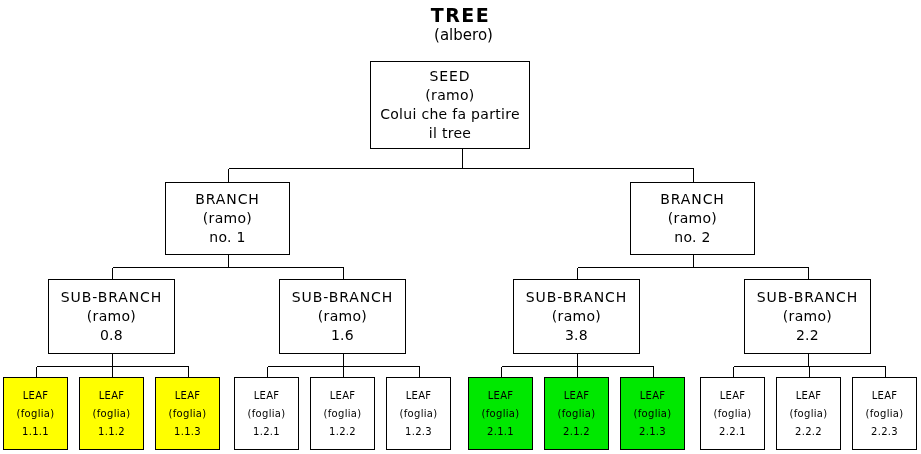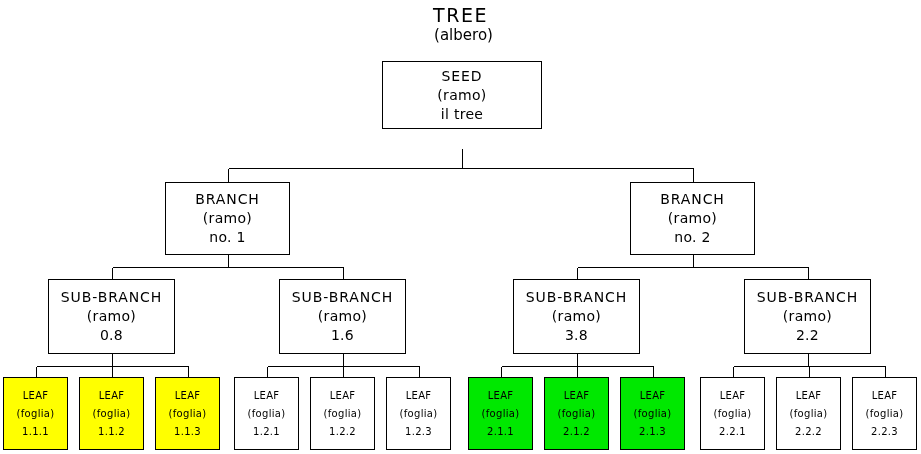--- a/index.html
+++ b/index.html
@@ -27,21 +27,21 @@
   }
   .title-block {
     position: absolute;
     left: 0;
     top: 4px;
     width: 921px;
     text-align: center;
   }
   .title-main {
     font-size: 19px;
-    font-weight: normal;
+    font-weight: bold;
     letter-spacing: 1.5px;
     color: #000000;
     line-height: 22px;
   }
   .title-sub {
     font-size: 15px;
     font-weight: normal;
     color: #000000;
     line-height: 18px;
     padding-left: 6px;
@@ -123,23 +123,24 @@
       <line x1="809.5" y1="366.5" x2="809.5" y2="377" stroke="#000000" stroke-width="1" shape-rendering="crispEdges"></line>
       <line x1="885.5" y1="366.5" x2="885.5" y2="377" stroke="#000000" stroke-width="1" shape-rendering="crispEdges"></line>
     </svg>
 
   <div class="title-block">
     <div class="title-main">TREE</div>
     <div class="title-sub">(albero)</div>
   </div>
 
   <div id="nodes-layer">
-      <div class="node seed" style="left: 382px; top: 61px; width: 160px; height: 68px; background: rgb(255, 255, 255);">
+      <div class="node seed" style="left: 370px; top: 61px; width: 160px; height: 88px; background: rgb(255, 255, 255);">
         <span class="node-line l1">SEED</span>
         <span class="node-line l2">(ramo)</span>
+        <span class="node-line l3">Colui che fa partire</span>
         <span class="node-line l4">il tree</span>
       </div>
       <div class="node branch" style="left: 165px; top: 182px; width: 125px; height: 73px; background: rgb(255, 255, 255);">
         <span class="node-line l1">BRANCH</span>
         <span class="node-line l2">(ramo)</span>
         <span class="node-line l3">no. 1</span>
       </div>
       <div class="node branch" style="left: 630px; top: 182px; width: 125px; height: 73px; background: rgb(255, 255, 255);">
         <span class="node-line l1">BRANCH</span>
         <span class="node-line l2">(ramo)</span>

